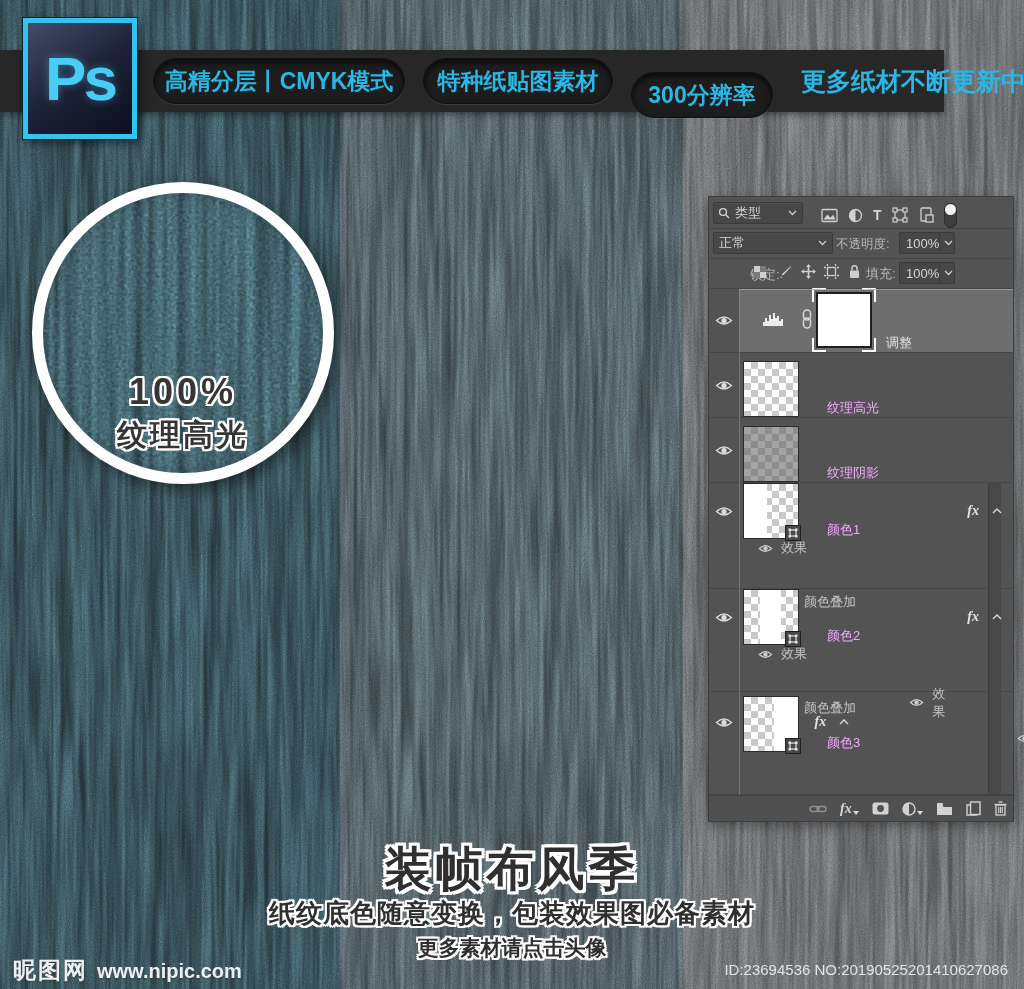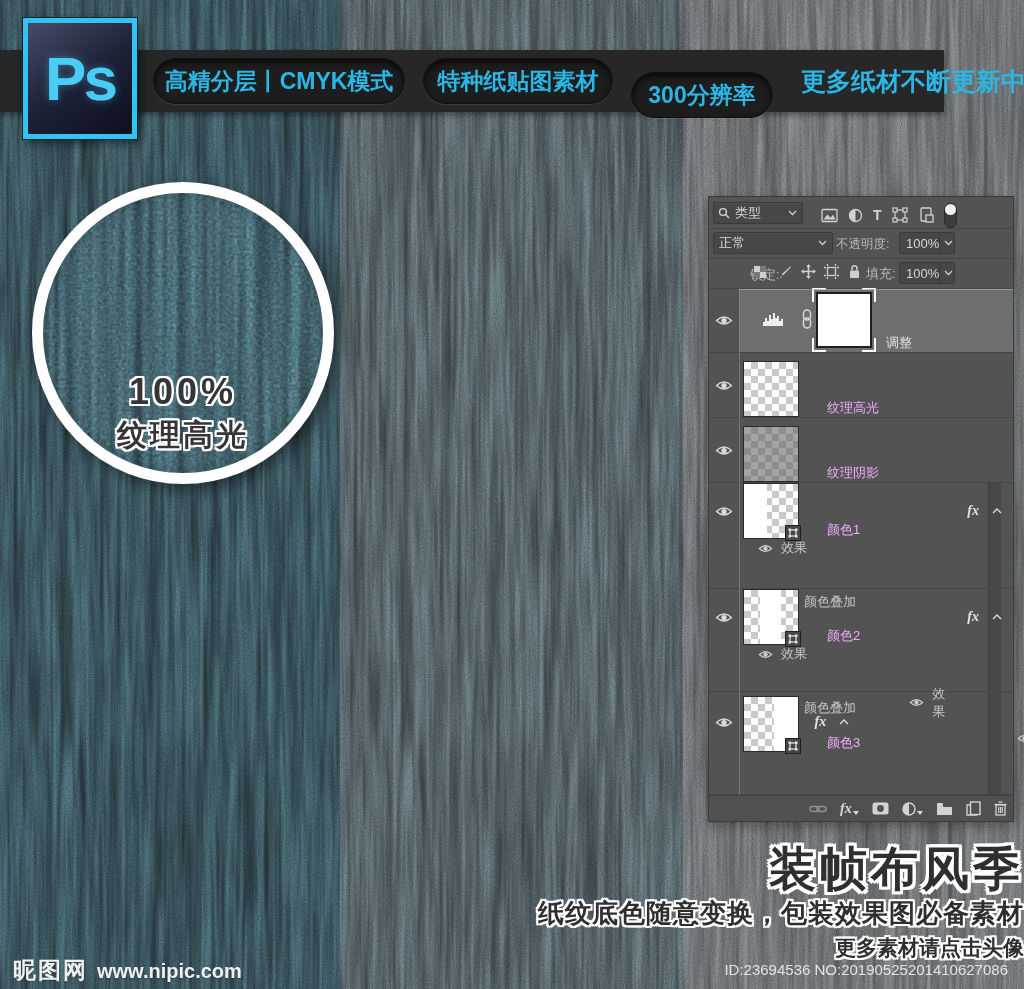--- a/index.html
+++ b/index.html
@@ -83,21 +83,21 @@
   .collapse{position:absolute;right:11px;top:50%;transform:translateY(-50%);z-index:3;}
   .subrow{height:21px;display:flex;align-items:center;box-sizing:border-box;color:#c4c4c4;font-size:13px;}
   .subrow .se{display:flex;align-items:center;margin-right:8px;}
   .ind1{padding-left:49px;} .ind2{padding-left:72px;margin-top:36px;}
   .scrollbar{position:absolute;left:279px;top:286px;width:13px;height:311px;background:#484848;border-left:1px solid #3e3e3e;box-sizing:border-box;z-index:1;}
   .p-bottom{position:absolute;left:0;top:598px;width:100%;height:26px;background:#505050;border-top:1px solid #414141;
             box-sizing:border-box;display:flex;align-items:center;gap:13px;padding-left:100px;}
   .p-bottom .bicon{display:flex;align-items:center;justify-content:center;}
   .bfx{font-family:"Liberation Serif","DejaVu Serif",serif;font-style:italic;font-weight:bold;font-size:14px;color:#d8d8d8;}
   
-  .cap{position:absolute;left:0;width:100%;text-align:right;font-weight:bold;color:#2f2f2f;z-index:2;}
+  .cap{position:absolute;left:0;width:100%;text-align:center;font-weight:bold;color:#2f2f2f;z-index:2;}
   .cap-title{top:838px;font-size:47px;letter-spacing:4px;
     text-shadow:-3px -3px 0 #fff,3px -3px 0 #fff,-3px 3px 0 #fff,3px 3px 0 #fff,-3px 0 0 #fff,3px 0 0 #fff,0 -3px 0 #fff,0 3px 0 #fff;}
   .cap-sub{top:896px;font-size:26px;letter-spacing:1px;
     text-shadow:-2px -2px 0 #fff,2px -2px 0 #fff,-2px 2px 0 #fff,2px 2px 0 #fff,-2px 0 0 #fff,2px 0 0 #fff,0 -2px 0 #fff,0 2px 0 #fff;}
   .cap-note{top:934px;font-size:21px;
     text-shadow:-2px -2px 0 #fff,2px -2px 0 #fff,-2px 2px 0 #fff,2px 2px 0 #fff,-2px 0 0 #fff,2px 0 0 #fff,0 -2px 0 #fff,0 2px 0 #fff;}
   
   .wm{position:absolute;left:13px;top:955px;display:flex;align-items:baseline;gap:9px;z-index:3;
       color:rgba(255,255,255,.92);text-shadow:0 1px 2px rgba(0,0,0,.25);}
   .wm .site{font-size:23px;font-weight:900;letter-spacing:2px;}

